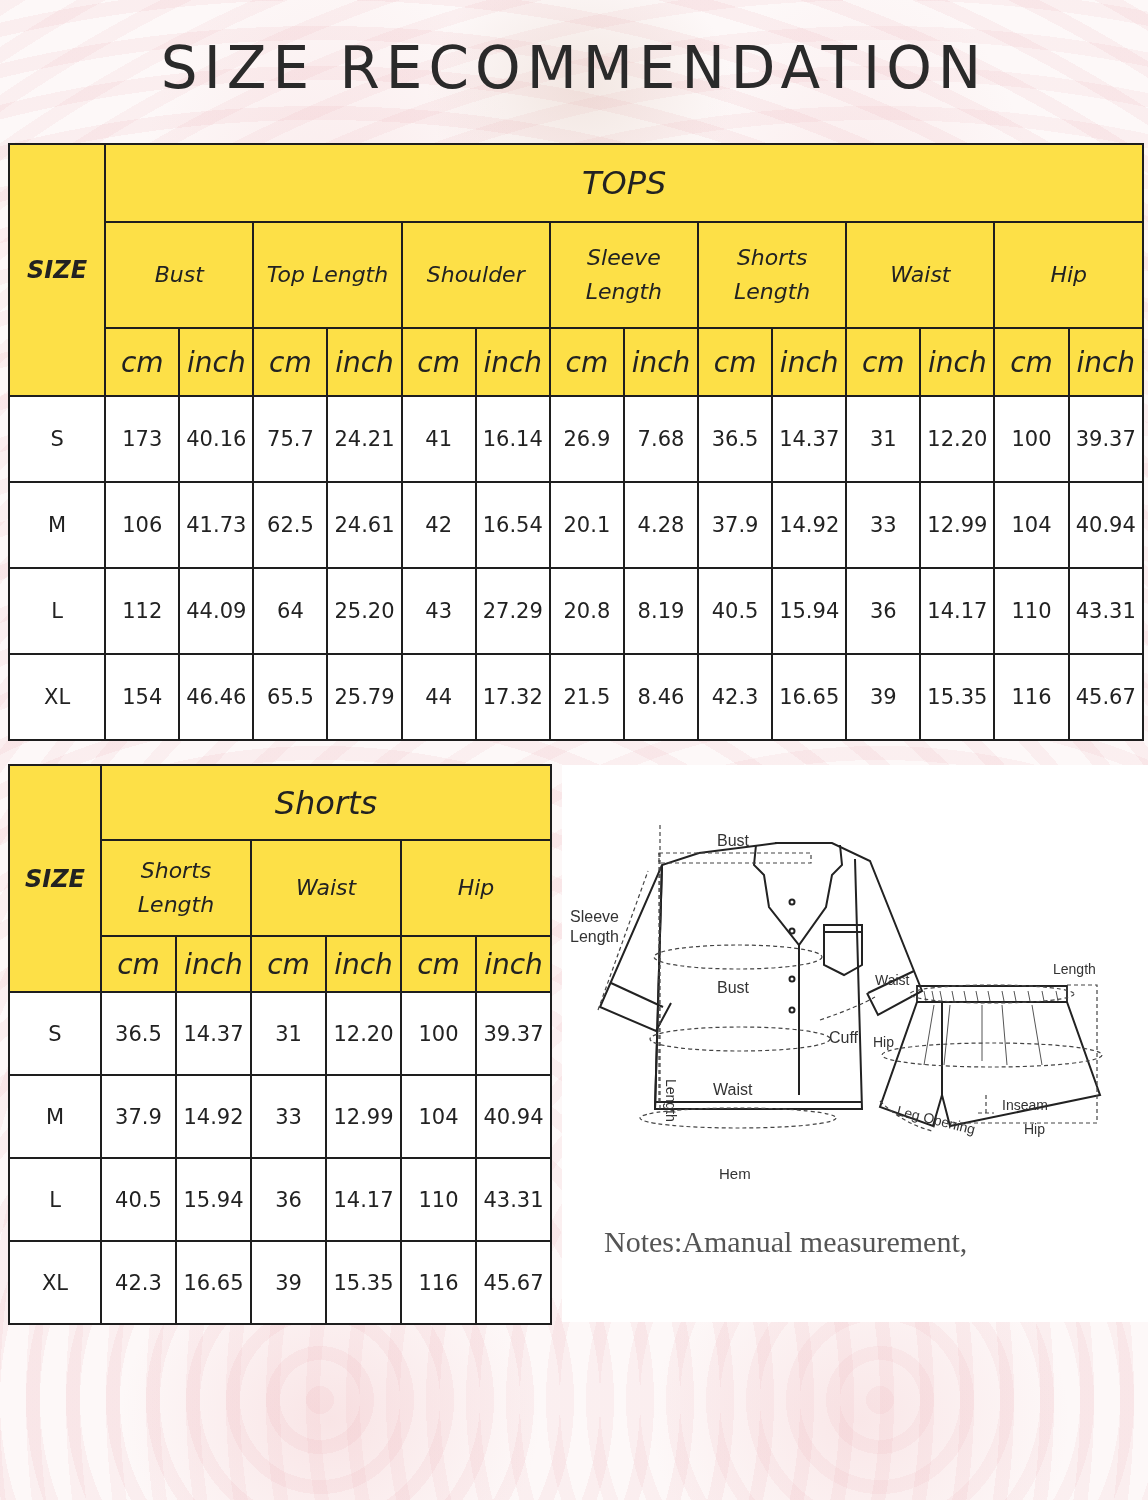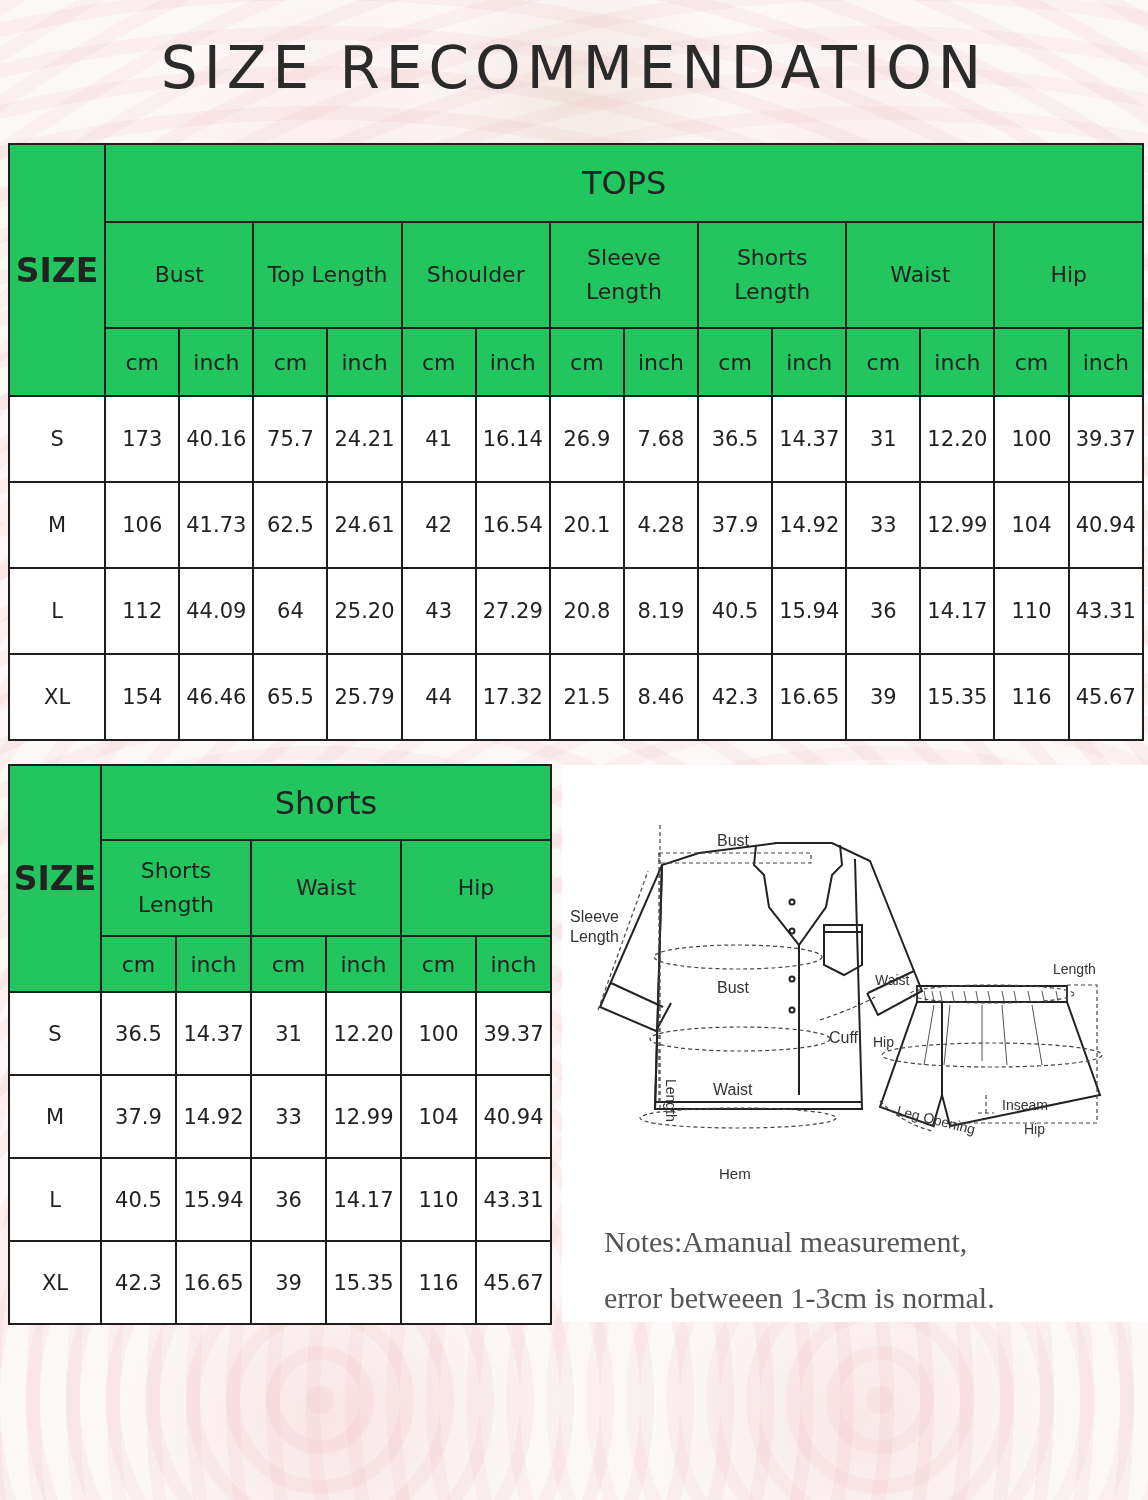--- a/index.html
+++ b/index.html
@@ -30,26 +30,26 @@
       font-weight: normal;
     }
     table.sz {
       position: absolute; border-collapse: collapse; table-layout: fixed;
       font-family: "DejaVu Sans", sans-serif;
     }
     table.sz td, table.sz th {
       border: 2px solid #1e1e1e; padding: 0; text-align: center; vertical-align: middle;
       font-weight: normal; color: #222;
     }
-    table.sz thead th { background: #22c55e; }
+    table.sz thead th { background: #fde047; font-style: italic; }
     table.sz tbody td { background: #ffffff; font-size: 21px; }
-    .size-h { font-weight: bold !important; font-size: 33px; margin-left: 20px; }
+    .size-h { font-weight: bold !important; font-size: 24px; margin-left: 20px; }
     .group-title { font-size: 32px; }
     .meas-h { font-size: 22px; line-height: 34px; }
-    .unit-h { font-size: 22px; }
+    .unit-h { font-size: 28px; }
     #tops { left: 8px; top: 143px; width: 1136px; }
     #shorts { left: 8px; top: 764px; width: 542px; }
     .panel {
       position: absolute; left: 562px; top: 765px; width: 586px; height: 557px;
       background: #ffffff;
     }
     .diagram { position: absolute; left: 0; top: 0; }
     .diagram text { font-family: "Liberation Sans", sans-serif; fill: #333; }
     .note {
       position: absolute; left: 42px;
@@ -347,14 +347,13 @@
     </g>
     <text x="313" y="220" font-size="14">Waist</text>
     <text x="491" y="209" font-size="14">Length</text>
     <text x="311" y="282" font-size="14">Hip</text>
     <text x="440" y="345" font-size="14">Inseam</text>
     <text x="0" y="0" font-size="14" transform="translate(334 350) rotate(14)">Leg Opening</text>
     <text x="462" y="369" font-size="14">Hip</text>
   </svg>
 
   <div class="note" style="top:460px">Notes:Amanual measurement,</div>
-  <div class="note" style="top:516px">error betweeen 1-3cm is normal.</div>
 </div>
 
 </body></html>

